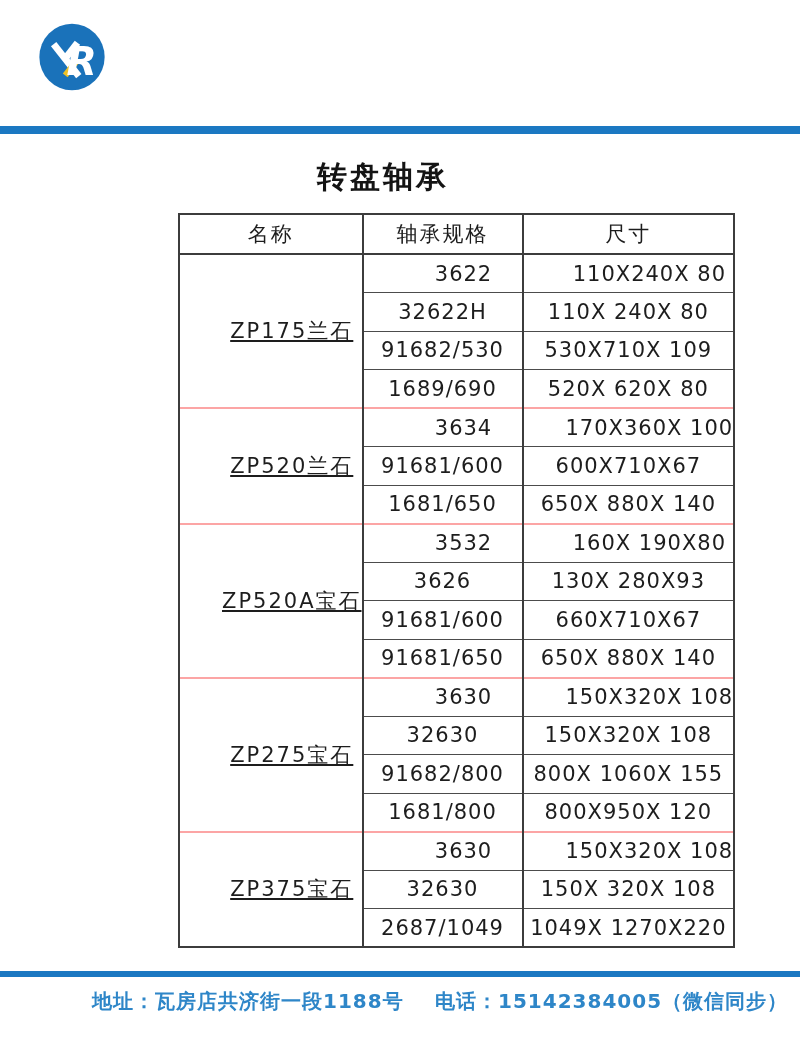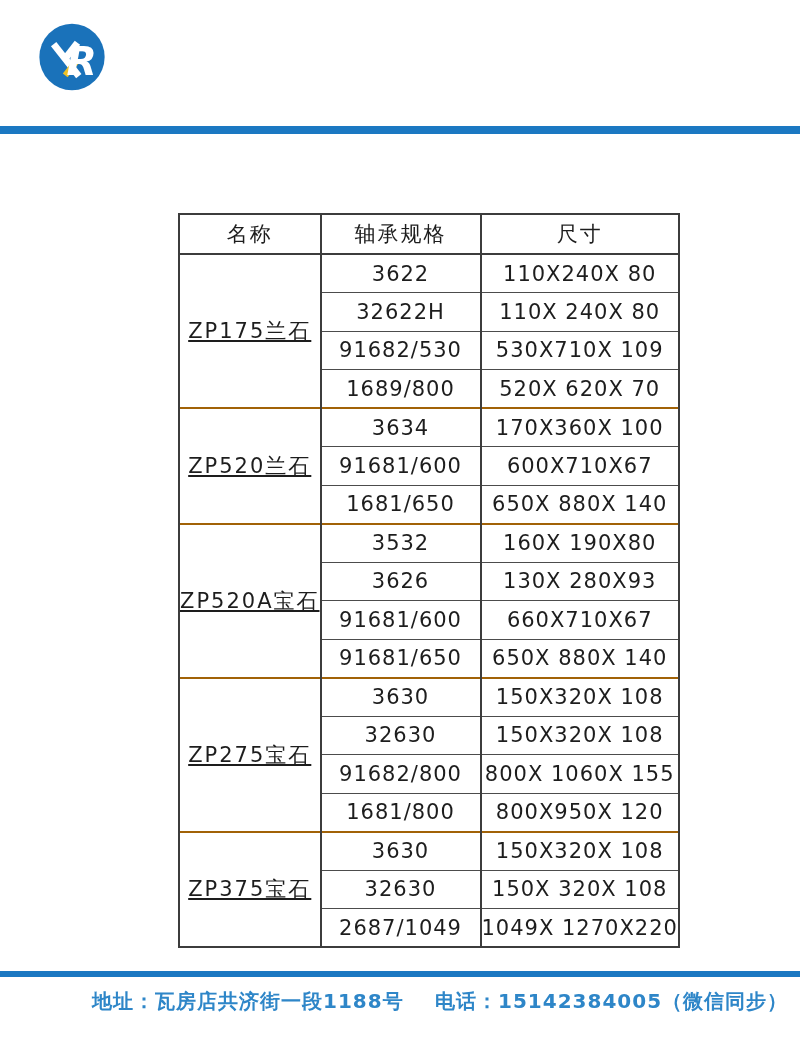--- a/index.html
+++ b/index.html
@@ -32,21 +32,21 @@
   table{border-collapse:collapse;table-layout:fixed;border:2px solid #3c3c3c;}
   th,td{
     border-left:2px solid #3c3c3c;border-right:2px solid #3c3c3c;
     border-top:1px solid #4c4c4c;border-bottom:1px solid #4c4c4c;
     text-align:center;vertical-align:middle;padding:0;
     color:#1d1d1d;font-size:21px;letter-spacing:1px;white-space:nowrap;
   }
   thead tr{height:40px;}
   tbody tr{height:38.5px;}
   thead th{font-weight:500;font-size:21px;letter-spacing:2px;border-bottom:2px solid #3c3c3c;}
-  tr.group-start td{border-top:2px solid #a16207;}
+  tr.group-start td{border-top:2px solid #fca5a5;padding-left:42px;}
   td.name-cell{letter-spacing:2px;text-decoration:underline;}
 
   
   .footer-text{position:absolute;top:988px;left:0;width:680px;height:30px;
     color:#2e86c8;font-size:20px;font-weight:600;letter-spacing:1px;}
   .footer-address{position:absolute;left:92px;top:0;white-space:nowrap;}
   .footer-phone{position:absolute;left:435px;top:0;white-space:nowrap;}
 </style>
 </head>
 <body>
@@ -58,20 +58,21 @@
       <ellipse cx="50" cy="50" rx="48" ry="49" fill="#1a72ba"></ellipse>
       <line x1="23" y1="31" x2="60" y2="78" stroke="#ffffff" stroke-width="10"></line>
       <line x1="58" y1="29" x2="38" y2="55" stroke="#ffffff" stroke-width="10"></line>
       <line x1="40" y1="77" x2="56" y2="57" stroke="#eec127" stroke-width="9"></line>
       <text x="42" y="76" font-size="58" font-weight="bold" font-style="italic" font-family="DejaVu Sans, sans-serif" fill="#ffffff">R</text>
     </svg>
   </div>
 
   <div class="bar bar-top"></div>
 
+  <div class="doc-title">转盘轴承</div>
 
   <div class="table-wrap">
     <table>
       <colgroup>
         <col style="width:119px">
         <col style="width:160px">
         <col style="width:159px">
       </colgroup>
       <thead>
         <tr>
@@ -89,22 +90,22 @@
         </tr>
         <tr>
           <td>32622H</td>
           <td>110X 240X 80</td>
         </tr>
         <tr>
           <td>91682/530</td>
           <td>530X710X 109</td>
         </tr>
         <tr>
-          <td>1689/800</td>
-          <td>520X 620X 70</td>
+          <td>1689/690</td>
+          <td>520X 620X 80</td>
         </tr>
 
         <tr class="group-start">
           <td class="name-cell" rowspan="3">ZP520兰石</td>
           <td>3634</td>
           <td>170X360X 100</td>
         </tr>
         <tr>
           <td>91681/600</td>
           <td>600X710X67</td>

